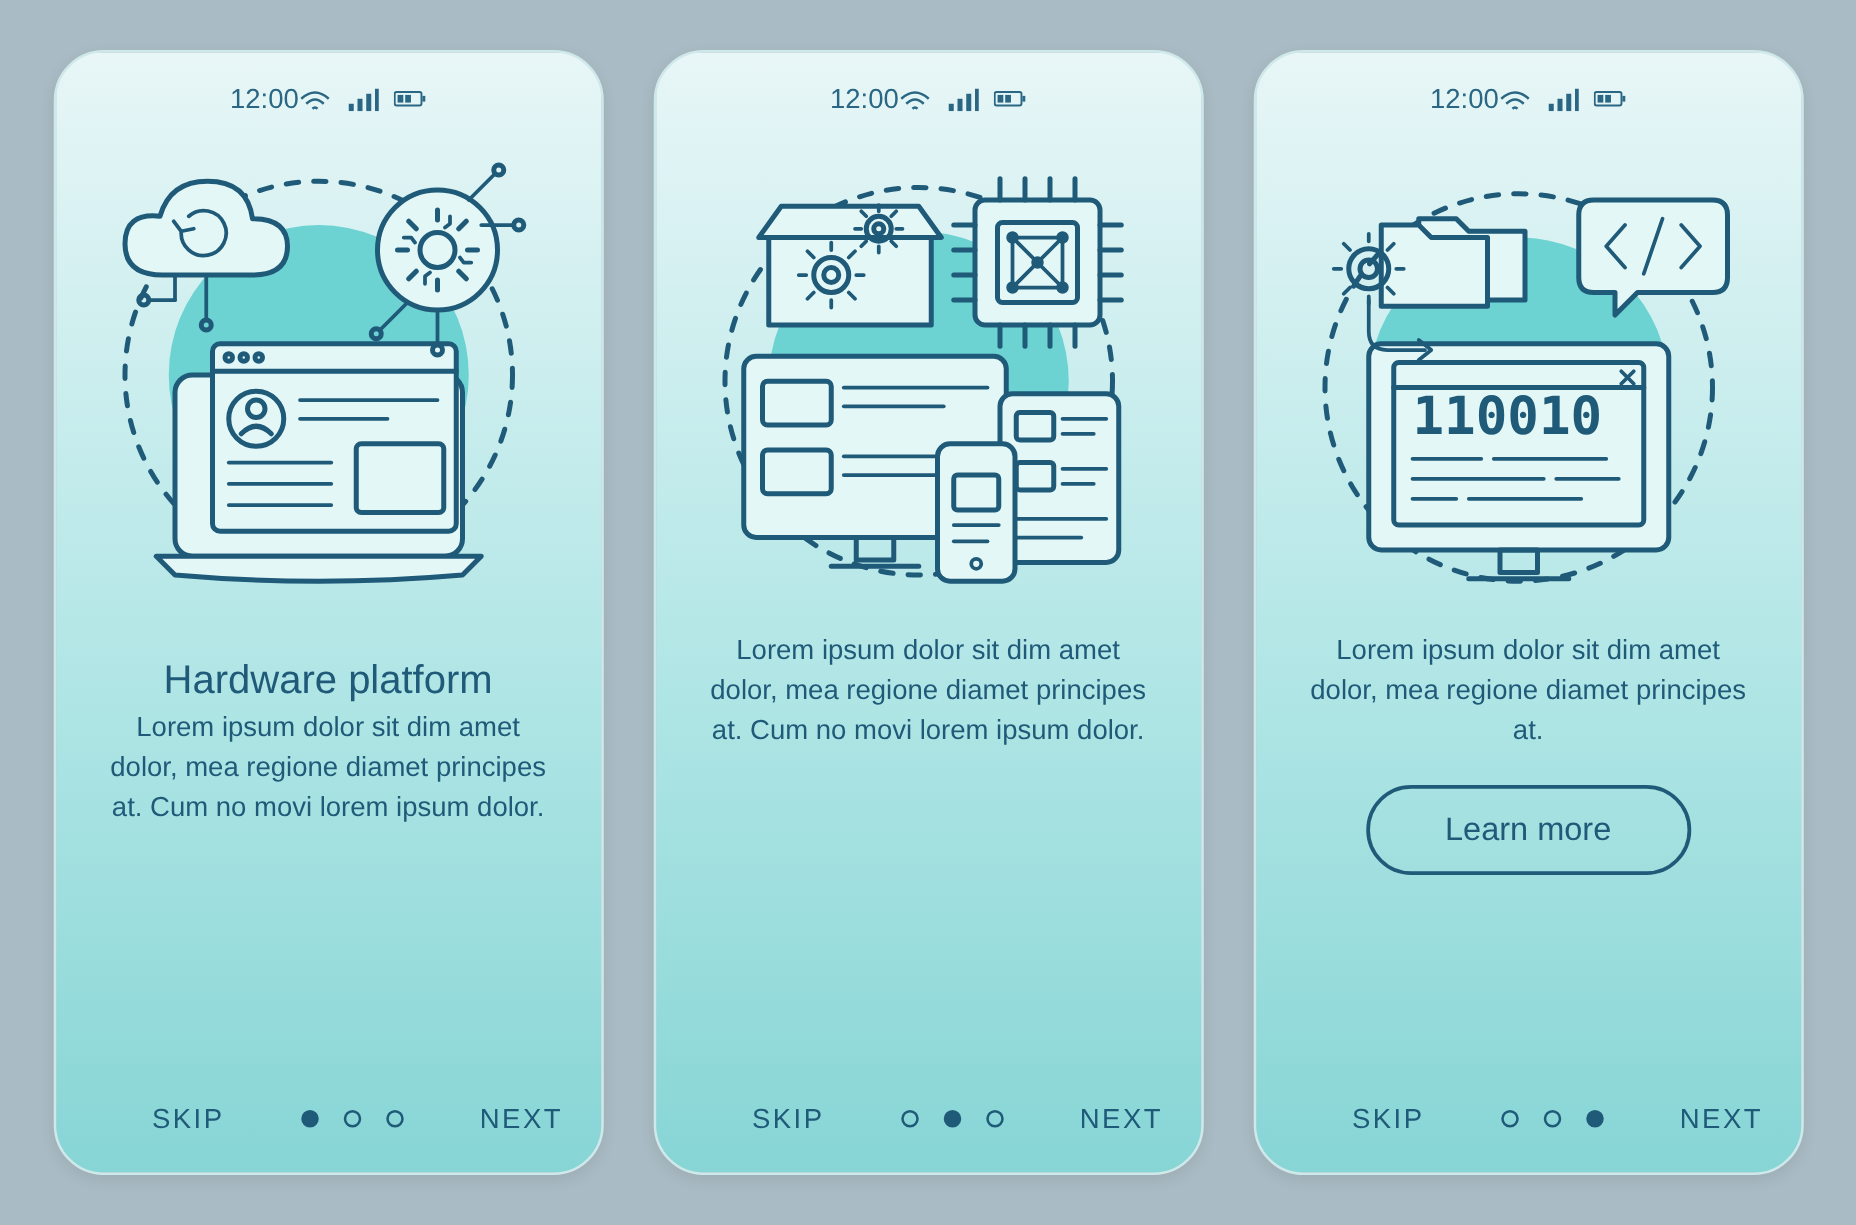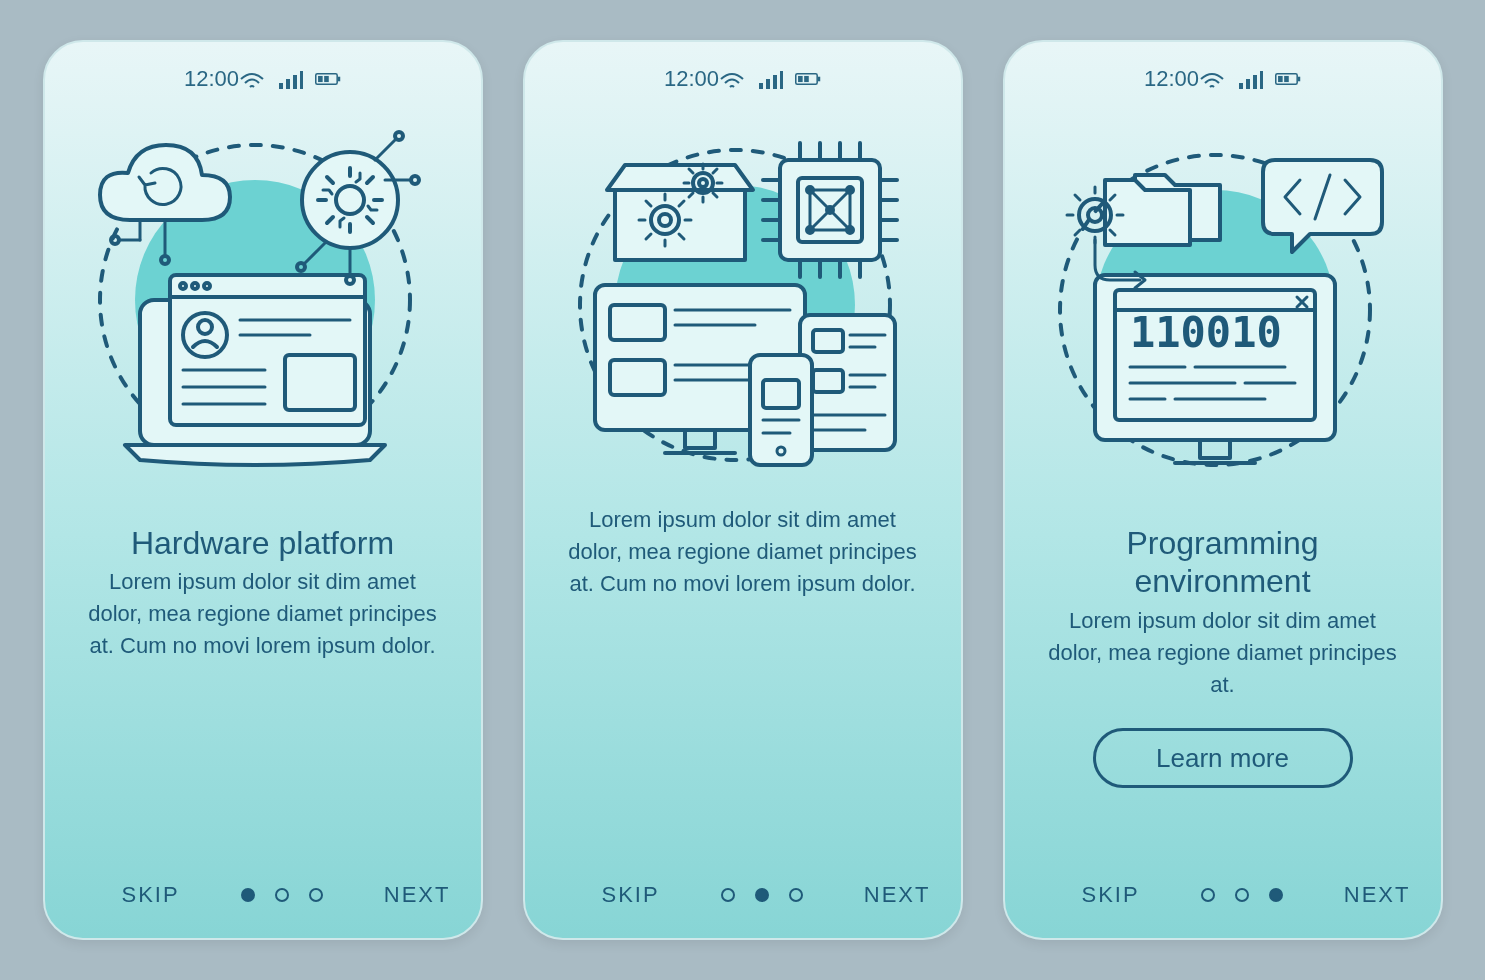--- a/index.html
+++ b/index.html
@@ -68,21 +68,21 @@
     text-align:center;
     font-size: 22px;
     line-height:1.45;
     color:#1f5a79;
     margin-top:4px;
     padding: 0 8px;
   }
   .cta {
     margin: 28px auto 0;
     width: 260px;
-    height: 60px;
+    height: 72px;
     border: 3px solid #1f5a79;
     border-radius: 40px;
     display:flex;
     align-items:center;
     justify-content:center;
     font-size: 26px;
     color:#1f5a79;
     background: transparent;
     cursor:pointer;
   }
@@ -355,21 +355,20 @@
         <path class="thin" d="M0 -22 v-6 M0 22 v6 M-22 0 h-6 M22 0 h6 M15 -15 l5 -5 M-15 15 l-5 5 M15 15 l5 5 M-15 -15 l-5 -5"></path>
       </g>
       <path d="M60 115 v25 q0 15 15 15 h30" class="thin"></path>
         <path d="M100 147 l10 8 l-10 8" class="thin"></path>
 
       <path class="fill-light" d="M240 35 h95 q12 0 12 12 v50 q0 12 -12 12 h-60 l-18 18 v-18 h-17 q-12 0 -12 -12 v-50 q0 -12 12 -12 Z"></path>
       <path d="M265 55 l-15 17 l15 17 M310 55 l15 17 l-15 17 M295 50 l-15 44" class="thin"></path>
     </svg>
   </div>
 
-  <h2 class="title">Programming environment</h2>
   <p class="desc">Lorem ipsum dolor sit dim amet dolor, mea regione diamet principes at.</p>
   <button class="cta">Learn more</button>
 
   <div class="footer">
     <span class="navbtn">SKIP</span>
     <div class="dots">
       <span class="dot"></span>
       <span class="dot"></span>
       <span class="dot active"></span>
     </div>

